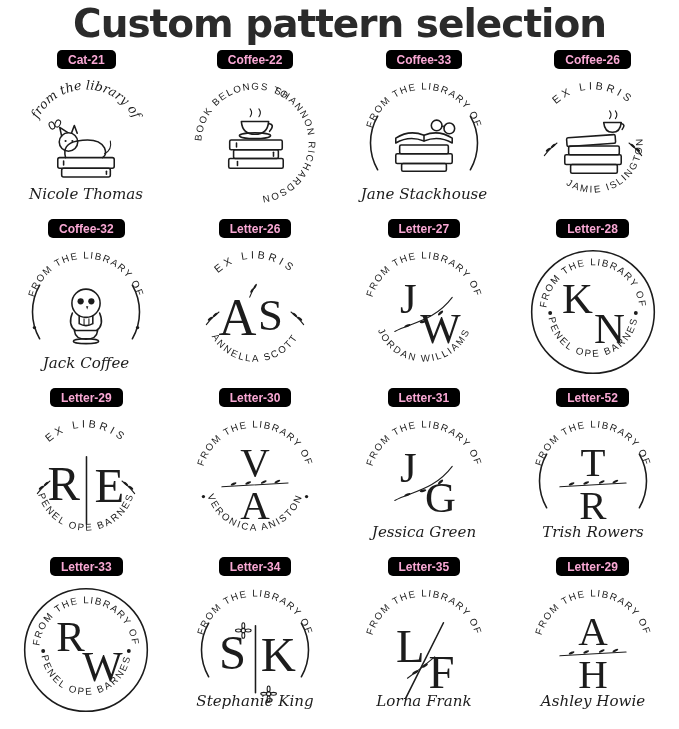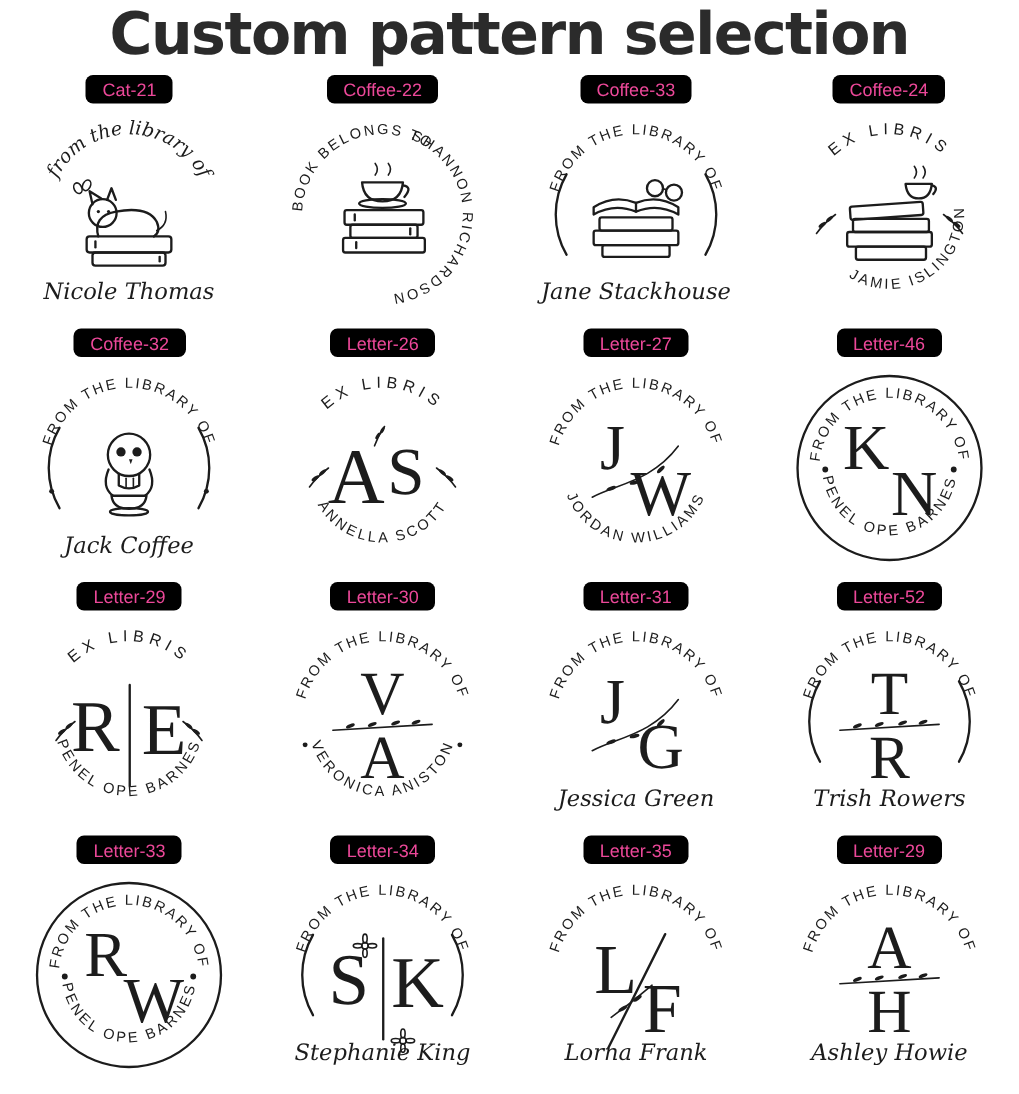--- a/index.html
+++ b/index.html
@@ -28,23 +28,23 @@
   }
   .cell {
     display: flex;
     flex-direction: column;
     align-items: center;
     height: 169px;
     cursor: pointer;
   }
   .badge {
     background: #000000;
-    color: #ec4899;
+    color: #f9a8d4;
     font-size: 12px;
-    font-weight: normal;
+    font-weight: bold;
     padding: 2.5px 11px;
     border-radius: 5px;
     line-height: 1.2;
     margin-top: 2px;
   }
   svg.stamp { width: 146px; height: 146px; margin-top: 1px; }
 
   .ln  { fill: none; stroke: var(--ink,#1c1c1c); stroke-width: 1.6; stroke-linecap: round; stroke-linejoin: round; }
   .ln1 { fill: none; stroke: var(--ink,#1c1c1c); stroke-width: 1.1; stroke-linecap: round; }
   .fill{ fill: var(--ink,#1c1c1c); stroke: none; }
@@ -123,21 +123,21 @@
           <rect class="ln" x="46" y="86" width="58" height="10" rx="1.5"></rect>
           <rect class="ln" x="52" y="96" width="46" height="8" rx="1.5"></rect>
           <circle class="ln" cx="88" cy="57" r="5.5"></circle>
           <circle class="ln" cx="101" cy="60" r="5.5"></circle>
           <path class="ln1" d="M93.2,58 Q96,56.8 95.8,59.6"></path>
         </g>
         <text x="75" y="133" class="name">Jane Stackhouse</text>
       </svg>
     </div>
     <div class="cell">
-      <div class="badge">Coffee-24</div>
+      <div class="badge">Coffee-26</div>
       <svg viewBox="0 0 150 150" class="stamp">
         <path id="s3t" d="M 20,75 A 55,55 0 0 1 130,75" fill="none"></path>
         <g>
           <text class="capsW" text-anchor="middle"><textPath startOffset="50%" xlink:href="#s3t" href="#s3t">EX LIBRIS</textPath></text>
         </g>
         <g>
           <path class="ln1" d="M92,50 q3,-4 0,-8"></path>
           <path class="ln1" d="M98,50 q3,-4 0,-8"></path>
           <path class="ln" d="M86,54 L104,54 Q103,64 95,64 Q87,64 86,54 Z"></path>
           <path class="ln" d="M104,55 Q109,56 105,61"></path>
@@ -246,21 +246,21 @@
           <ellipse class="fill" cx="74" cy="85" rx="3.4" ry="1.3" transform="rotate(-12 74 85)"></ellipse>
           <ellipse class="fill" cx="92" cy="76" rx="3.4" ry="1.3" transform="rotate(-45 92 76)"></ellipse>
         </g>
         <path id="s6b" d="M 24,75 A 51,51 0 0 0 126,75" fill="none"></path>
         <g>
           <text class="botArc" text-anchor="middle"><textPath startOffset="50%" xlink:href="#s6b" href="#s6b">JORDAN WILLIAMS</textPath></text>
         </g>
       </svg>
     </div>
     <div class="cell">
-      <div class="badge">Letter-46</div>
+      <div class="badge">Letter-28</div>
       <svg viewBox="0 0 150 150" class="stamp">
         <circle cx="75" cy="75" r="63" class="ln"></circle>
         <path id="s7t" d="M 27,75 A 48,48 0 0 1 123,75" fill="none"></path>
         <g>
           <text class="caps" text-anchor="middle"><textPath startOffset="50%" xlink:href="#s7t" href="#s7t">FROM THE LIBRARY OF</textPath></text>
         </g>
         <text x="59" y="76" font-size="44" class="mono">K</text>
         <text x="92" y="107" font-size="44" class="mono">N</text>
         <g>
           <circle class="fill" cx="31" cy="76" r="2"></circle>

